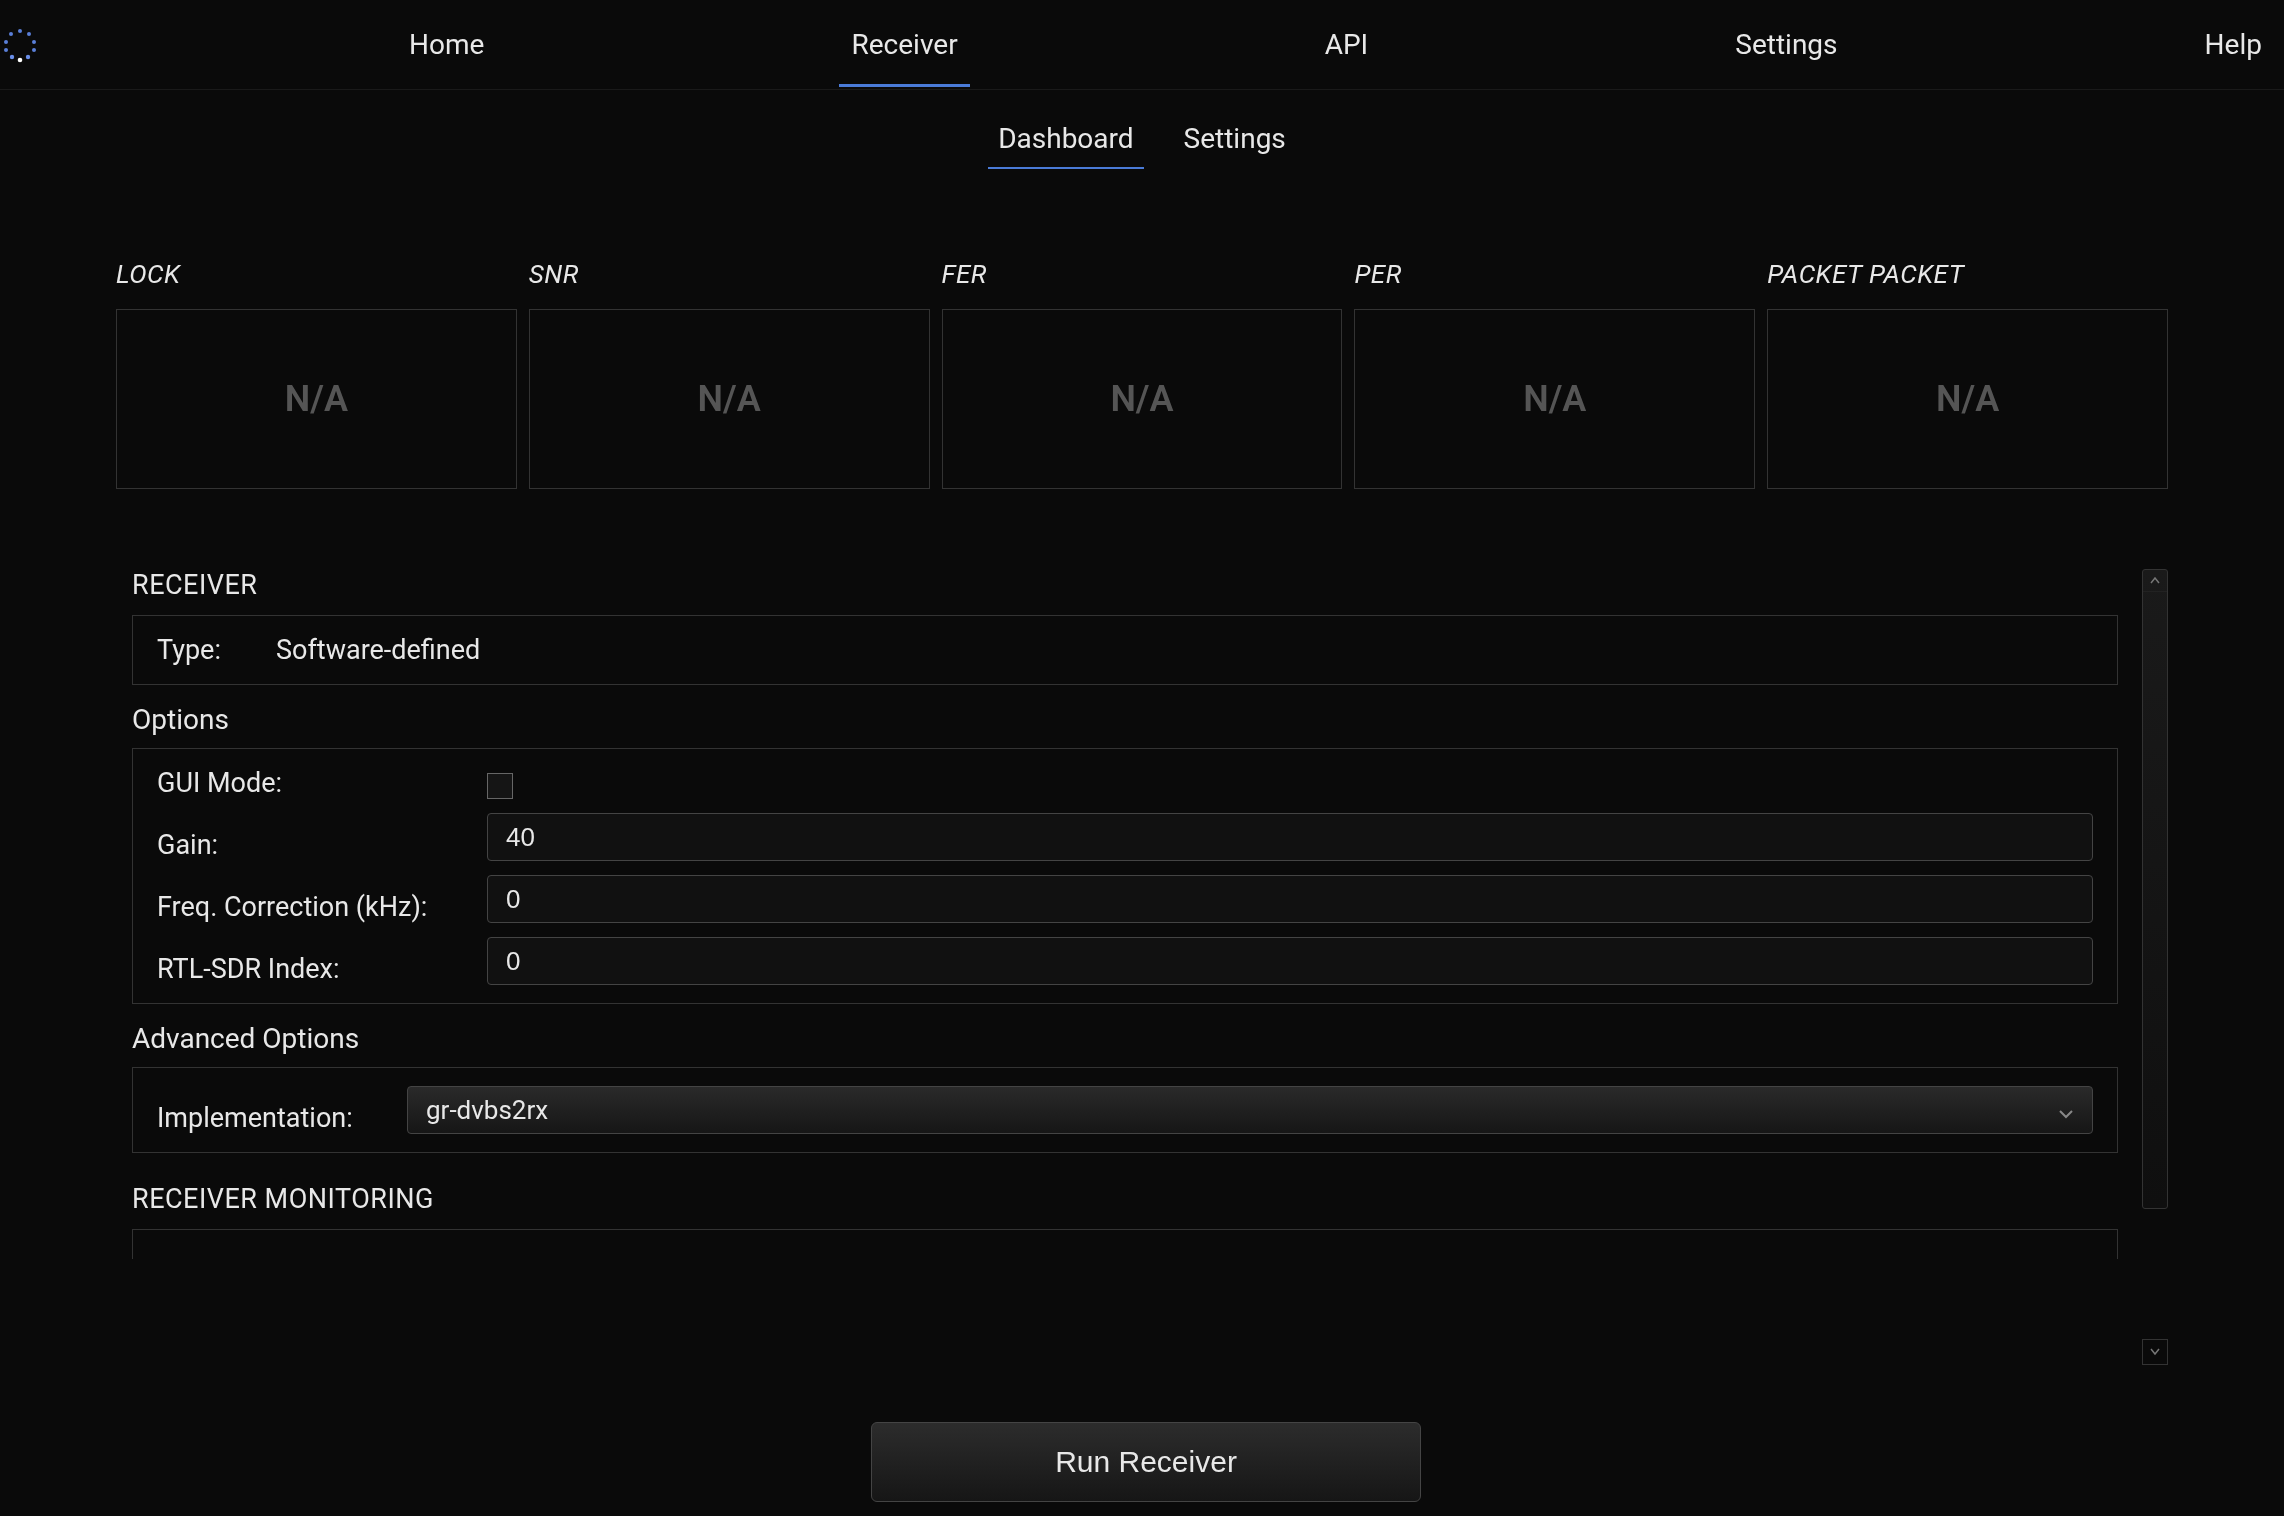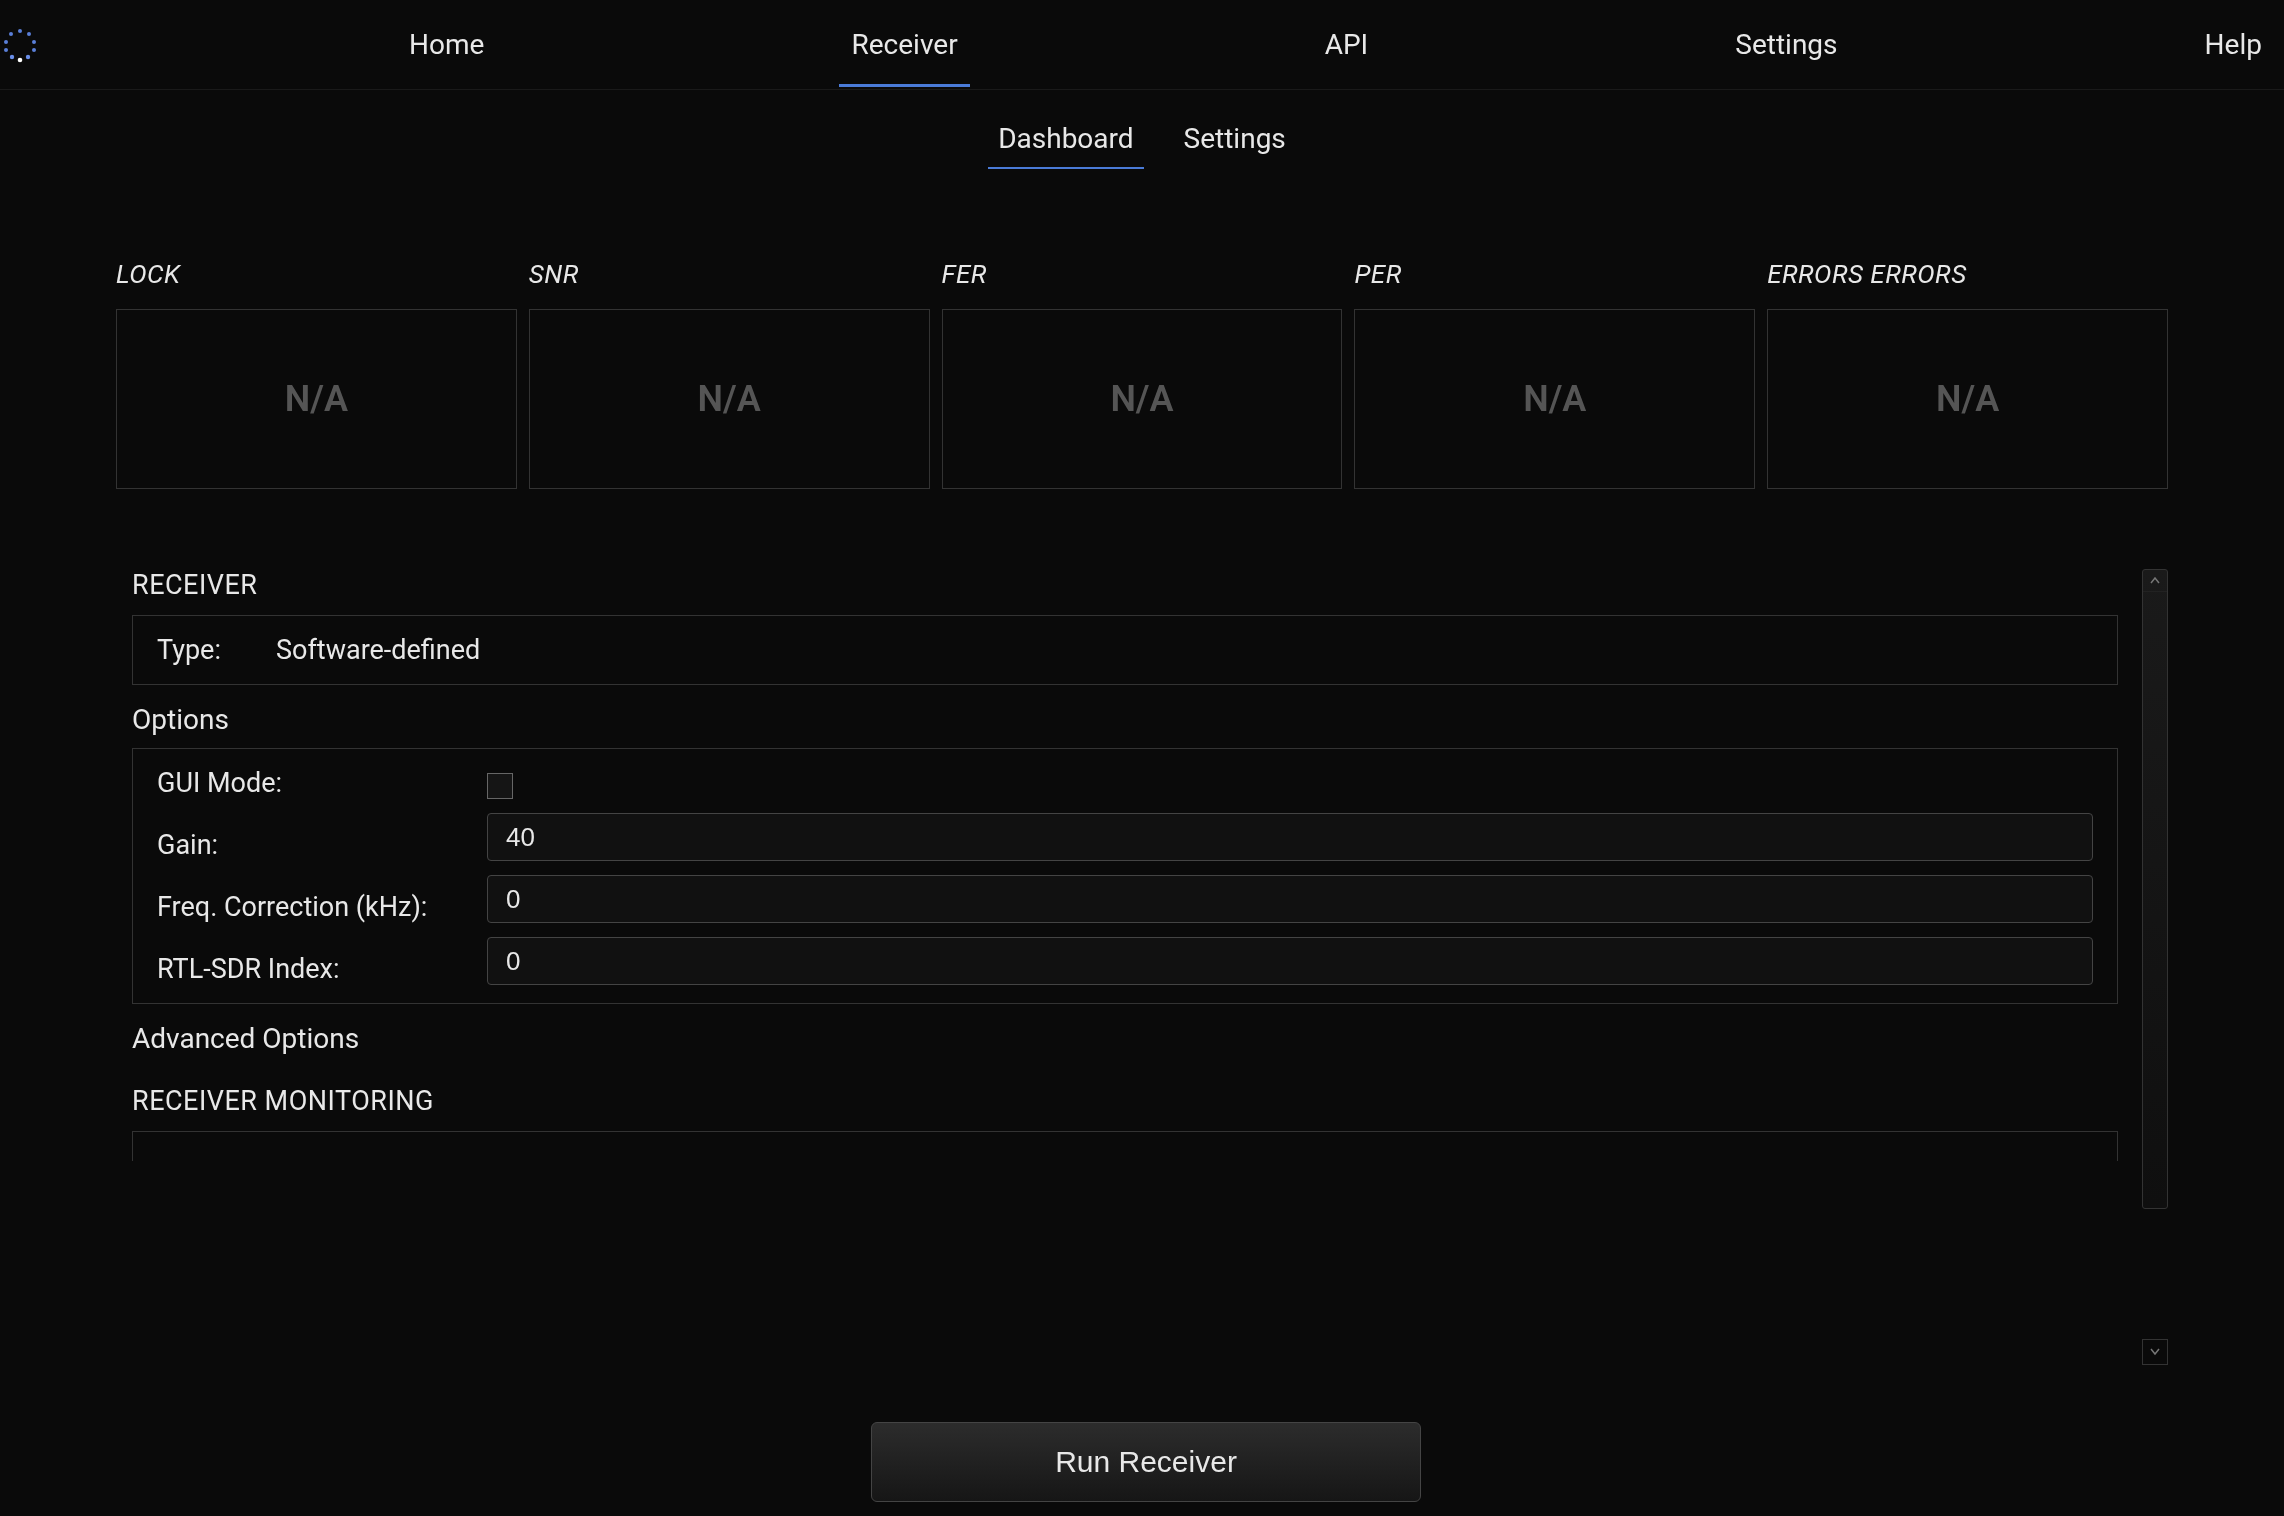--- a/index.html
+++ b/index.html
@@ -317,21 +317,21 @@
         <div class="stat-value">N/A</div>
       </div>
     </div>
     <div class="stat-block">
       <div class="stat-label">PER</div>
       <div class="stat-box">
         <div class="stat-value">N/A</div>
       </div>
     </div>
     <div class="stat-block">
-      <div class="stat-label">ERRORS ERRORS</div>
+      <div class="stat-label">PACKET PACKET</div>
       <div class="stat-box">
         <div class="stat-value">N/A</div>
       </div>
     </div>
   </div>
 
   <div class="scroll-area">
     <div class="section-title">RECEIVER</div>
     <div class="panel">
       <div class="info-row">
@@ -354,20 +354,33 @@
         <span class="form-label">Freq. Correction (kHz):</span>
         <input class="text-input" value="0" style="">
       </div>
       <div class="form-row">
         <span class="form-label">RTL-SDR Index:</span>
         <input class="text-input" value="0" style="">
       </div>
     </div>
 
     <div class="sub-section-title">Advanced Options</div>
+    <div class="panel">
+      <div class="form-row">
+        <span class="form-label-wide">Implementation:</span>
+        <div class="select-wrapper">
+          <div class="select">gr-dvbs2rx</div>
+          <span class="select-arrow">
+            <svg width="14" height="10" viewBox="0 0 14 10">
+                <path d="M1 2 L7 8 L13 2" stroke="#888" stroke-width="2" fill="none"></path>
+              </svg>
+          </span>
+        </div>
+      </div>
+    </div>
 
     <div class="section-title section-title-top">RECEIVER MONITORING</div>
     <div class="monitoring-panel"></div>
 
     <div class="scrollbar">
       <div class="scroll-btn-up">
         <svg width="10" height="8" viewBox="0 0 10 8">
             <path d="M1 6 L5 1 L9 6" stroke="#777" stroke-width="1.5" fill="none"></path>
           </svg>
       </div>

